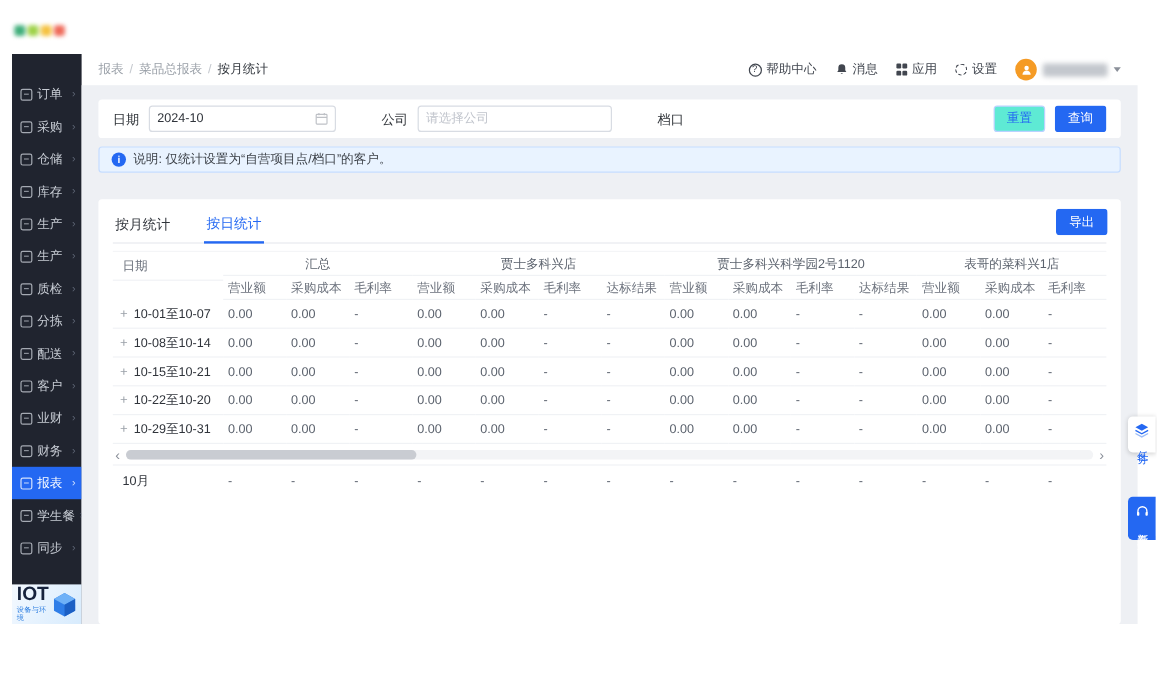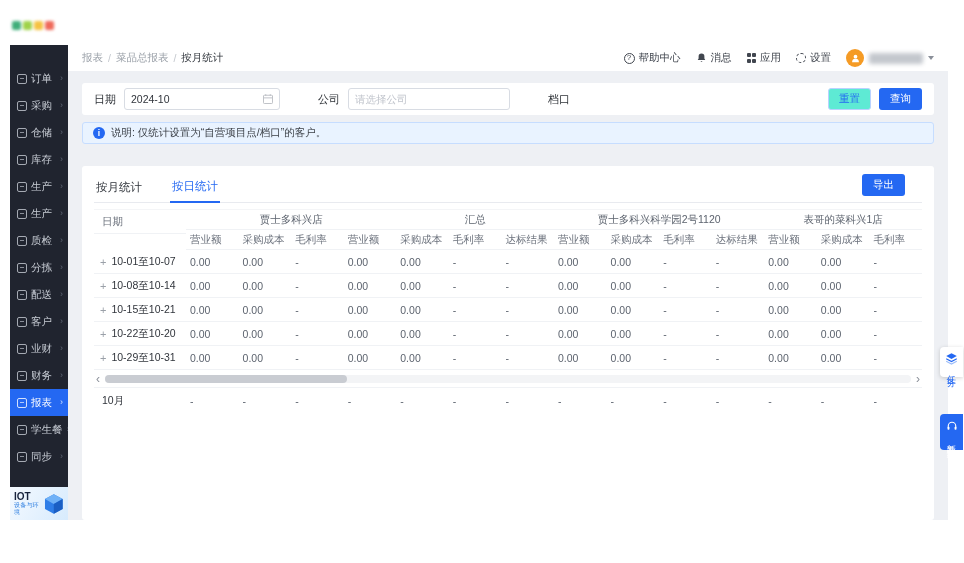--- a/index.html
+++ b/index.html
@@ -39,21 +39,21 @@
   .side-item .side-lbl{white-space:nowrap;}
   .side-item .chev{margin-left:auto;font-size:9px;color:#5d6574;line-height:1;}
   .side-item.active{background:#2468f2;color:#fff;}
   .side-item.active .chev{color:#cfe0ff;}
   .side-icon{width:10px;height:10px;border:1px solid currentColor;border-radius:2px;opacity:.8;flex:none;position:relative;box-sizing:border-box;}
   .side-icon::after{content:"";position:absolute;left:2px;right:2px;top:3px;border-top:1px solid currentColor;opacity:.8;}
 
   .iot{position:absolute;left:0;bottom:0;width:58px;height:33px;background:linear-gradient(120deg,#f4f9ff,#d7ebfd);
        display:flex;align-items:center;justify-content:space-between;padding:0 4px;box-sizing:border-box;}
   .iot-txt{display:flex;flex-direction:column;line-height:1.15;}
-  .iot-title{font-size:10px;font-weight:bold;color:#17233d;}
+  .iot-title{font-size:16px;font-weight:bold;color:#17233d;}
   .iot-sub{font-size:6px;color:#2b7de0;letter-spacing:.2px;}
 
   
   .main{position:absolute;left:68px;top:71px;width:880px;height:449px;background:#eef0f4;
         padding:12px 14px;box-sizing:border-box;}
 
   .filter-card{background:#fff;border-radius:3px;height:32px;display:flex;align-items:center;padding:0 12px;gap:6px;}
   .f-label{font-size:11px;color:#2f3338;margin-right:2px;}
   .f-gap{margin-left:32px;}
   .f-input{position:relative;display:flex;align-items:center;height:22px;border:1px solid #d8dce3;border-radius:3px;
@@ -72,21 +72,21 @@
 
   .alert{margin-top:7px;height:22px;background:#e9f3ff;border:1px solid #c6ddff;border-radius:3px;
          display:flex;align-items:center;padding:0 10px;font-size:10.5px;color:#3a3f46;gap:6px;box-sizing:border-box;}
   .info-ic{width:12px;height:12px;border-radius:50%;background:#2468f2;color:#fff;font-size:8.5px;font-weight:bold;
            display:flex;align-items:center;justify-content:center;flex:none;}
 
   .card{margin-top:22px;background:#fff;border-radius:3px;height:354px;padding:10px 12px;box-sizing:border-box;position:relative;}
   .tabs{display:flex;align-items:flex-end;border-bottom:1px solid #e8eaef;height:26px;}
   .tab{font-size:11.5px;color:#30343b;margin-right:26px;padding:0 2px 7px;cursor:pointer;}
   .tab.active{color:#2468f2;border-bottom:2px solid #2468f2;margin-bottom:-1px;}
-  .export-btn{position:absolute;right:29px;top:8px;}
+  .export-btn{position:absolute;right:11px;top:8px;}
 
   .tbl{display:grid;font-size:10.5px;color:#5c636e;margin-top:6px;border-top:1px solid #f4f5f7;}
   .cell{padding:0 4px;height:24px;display:flex;align-items:center;border-bottom:1px solid #f0f2f5;white-space:nowrap;overflow:hidden;box-sizing:border-box;}
   .h-group{justify-content:center;height:20px;color:#5c636e;}
   .h-sub{height:20px;color:#6b717c;}
   .h-date{grid-row:1/3;grid-column:1;padding-left:8px;color:#6b717c;}
   .c-date{color:#30343b;gap:5px;padding-left:6px;}
   .plus{color:#9aa0a8;font-size:11px;cursor:pointer;}
   .c-val{color:#5c636e;}
 
@@ -286,22 +286,22 @@
 
     <div class="card">
       <div class="tabs">
         <span class="tab">按月统计</span>
         <span class="tab active">按日统计</span>
       </div>
       <button class="btn btn-primary export-btn">导出</button>
 
       <div class="tbl" style="grid-template-columns: 92px repeat(14, 1fr);">
           <div class="cell h-date">日期</div>
+          <div class="cell h-group" style="grid-area: 1 / span 3;">汇总</div>
           <div class="cell h-group" style="grid-area: 1 / span 4;">贾士多科兴店</div>
-          <div class="cell h-group" style="grid-area: 1 / span 3;">汇总</div>
           <div class="cell h-group" style="grid-area: 1 / span 4;">贾士多科兴科学园2号1120</div>
           <div class="cell h-group" style="grid-area: 1 / span 3; text-align: center;">表哥的菜科兴1店</div>
           <div class="cell h-sub" style="grid-row: 2;">营业额</div>
           <div class="cell h-sub" style="grid-row: 2;">采购成本</div>
           <div class="cell h-sub" style="grid-row: 2;">毛利率</div>
           <div class="cell h-sub" style="grid-row: 2;">营业额</div>
           <div class="cell h-sub" style="grid-row: 2;">采购成本</div>
           <div class="cell h-sub" style="grid-row: 2;">毛利率</div>
           <div class="cell h-sub" style="grid-row: 2;">达标结果</div>
           <div class="cell h-sub" style="grid-row: 2;">营业额</div>

